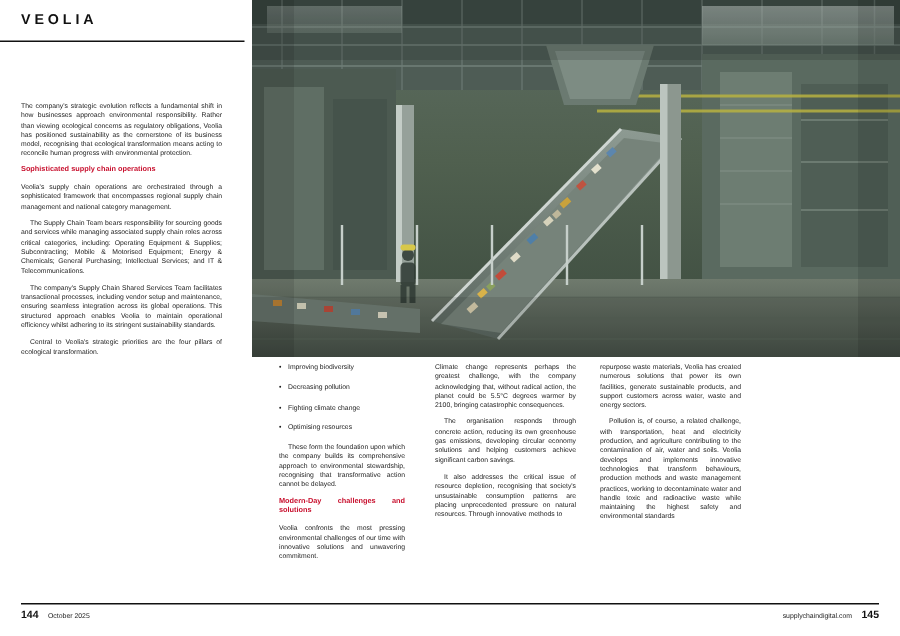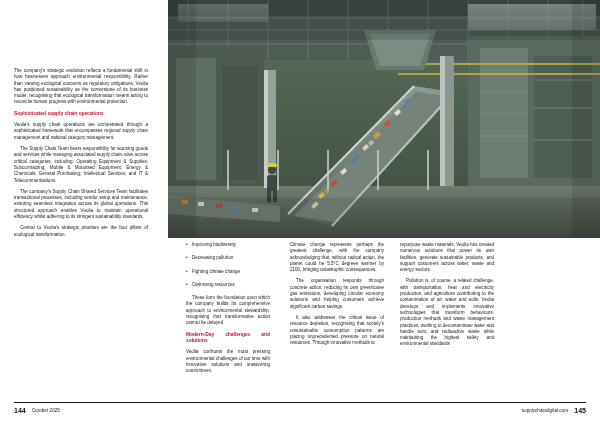--- a/index.html
+++ b/index.html
@@ -143,20 +143,23 @@
     top: 6px;
     font-size: 4.6px;
     color: #1b1b1b;
   }
 </style>
 </head>
 <body>
 
 <div class="page">
 
+  <div class="masthead">
+    <div class="masthead-title">VEOLIA</div>
+  </div>
 
   <div class="photo">
     <svg width="432" height="238" viewBox="0 0 432 238">
       <defs>
         <linearGradient id="bgGrad" x1="0" y1="0" x2="0" y2="1">
           <stop offset="0%" stop-color="#5d6d62"></stop>
           <stop offset="45%" stop-color="#50604f"></stop>
           <stop offset="100%" stop-color="#3b4a3e"></stop>
         </linearGradient>
         <linearGradient id="floorGrad" x1="0" y1="0" x2="0" y2="1">

